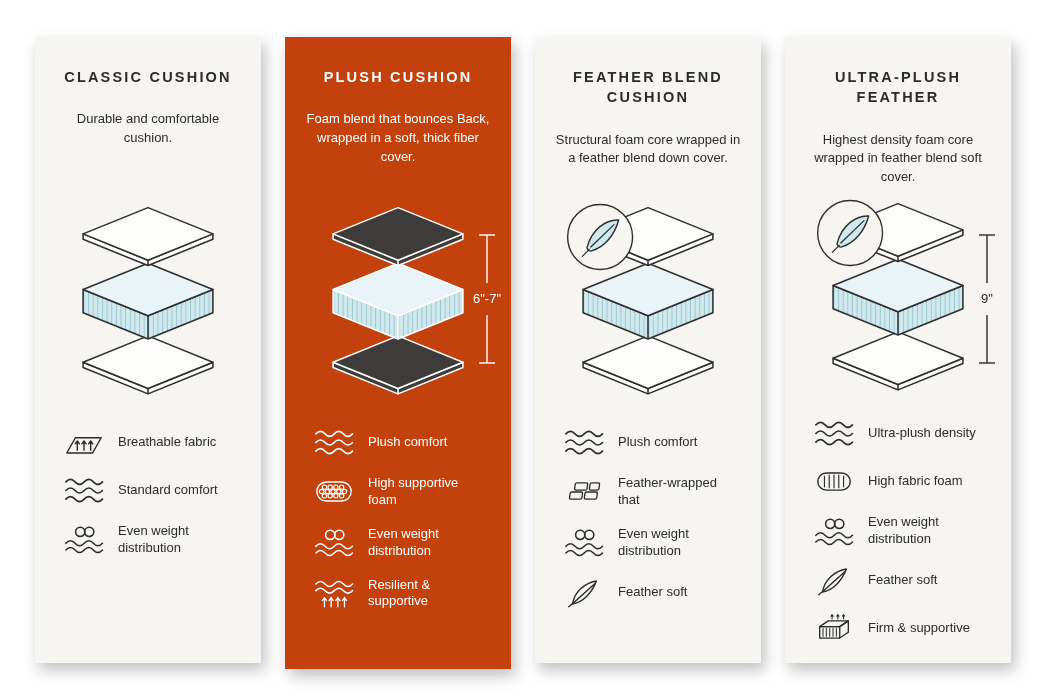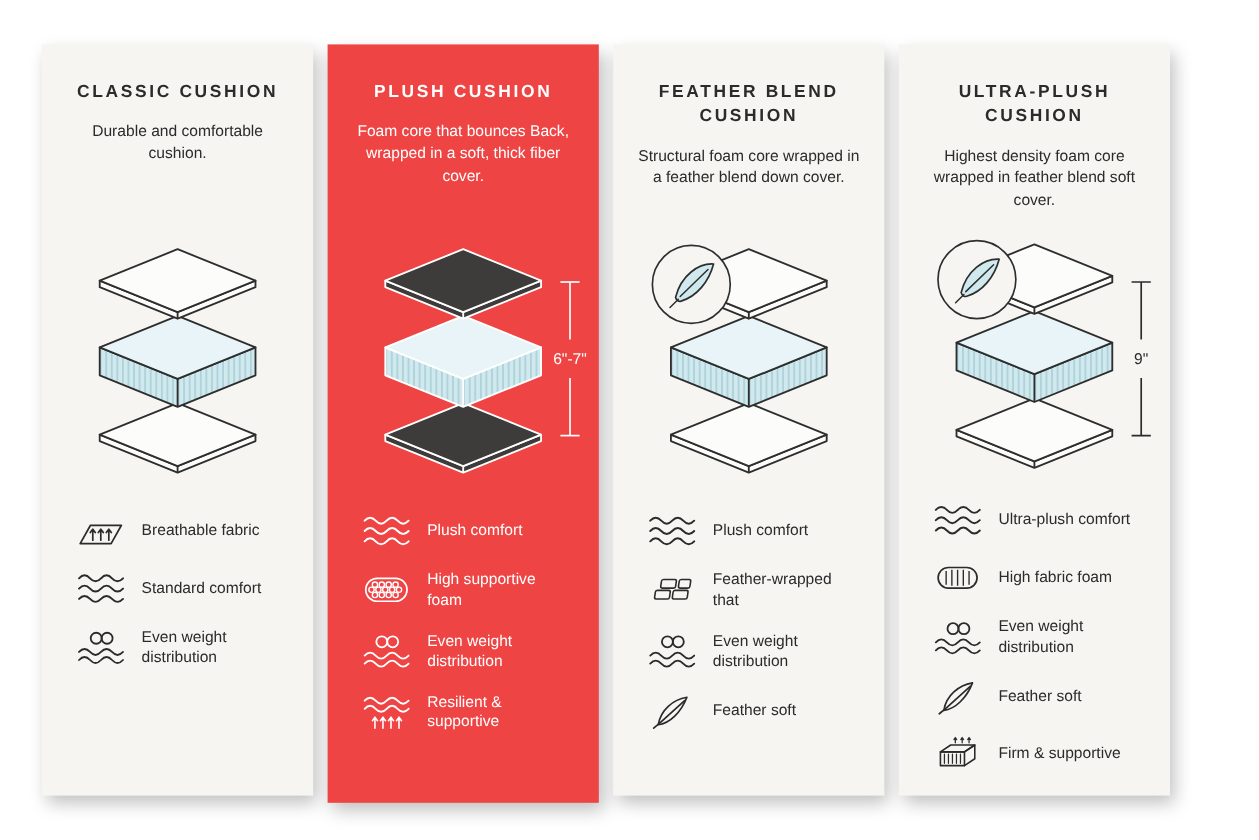--- a/index.html
+++ b/index.html
@@ -1,27 +1,27 @@
 <!DOCTYPE html>
 <html><head>
 <meta charset="utf-8">
 <style>
   * { margin:0; padding:0; box-sizing:border-box; }
   html,body { width:1049px; height:700px; background:#ffffff; font-family:"Liberation Sans", sans-serif; color:#2b2b2b; }
-  .board { width:1049px; height:700px; display:flex; gap:12px; padding:37px 35px 35px 35px; align-items:flex-start; }
+  .board { width:1049px; height:700px; display:flex; gap:24px; padding:37px 35px 35px 35px; align-items:flex-start; }
   .panel {
     width:226px; height:626px; background:#f6f5f2;
     box-shadow: 4px 7px 14px rgba(0,0,0,0.25);
     padding:30px 16px 24px 16px;
     display:flex; flex-direction:column; align-items:center;
   }
-  .panel.dark { background:#ef4444; color:#ffffff; height:632px; }
+  .panel.dark { background:#c2410c; color:#ffffff; height:632px; }
   .head { min-height:118px; display:flex; flex-direction:column; align-items:center; }
   .title { font-size:14.5px; font-weight:bold; letter-spacing:2.2px; text-align:center; line-height:1.4; max-width:190px; }
-  .desc { margin-top:13px; font-size:13px; line-height:1.45; text-align:center; max-width:192px; }
+  .desc { margin-top:23px; font-size:13px; line-height:1.45; text-align:center; max-width:192px; }
   .illo { position:relative; width:100%; height:202px; margin-top:14px; display:flex; align-items:center; justify-content:center; }
   .cushion { width:170px; height:auto; }
   
   .slab { fill:#fcfcfa; stroke:#2e2e2e; stroke-width:2; stroke-linejoin:round; }
   .edge { stroke:#2e2e2e; stroke-width:2; fill:none; }
   .foam-top { fill:#e8f4f7; stroke:#2e2e2e; stroke-width:2; stroke-linejoin:round; }
   .foam-side { stroke:#2e2e2e; stroke-width:2; stroke-linejoin:round; }
   .badge-circle { fill:#f6f5f2; stroke:#2e2e2e; stroke-width:1.8; }
   .feather-leaf { fill:#cfe9ee; stroke:#2e2e2e; stroke-width:1.8; stroke-linejoin:round; }
   .feather-line { stroke:#2e2e2e; stroke-width:1.6; fill:none; stroke-linecap:round; }
@@ -187,21 +187,21 @@
             </svg>
           </span>
         <span class="flabel">Even weight distribution</span>
       </li>
     </ul>
   </section>
 
   <section class="panel dark">
     <div class="head">
       <h2 class="title">PLUSH CUSHION</h2>
-      <p class="desc">Foam core that bounces Back, wrapped in a soft, thick fiber cover.</p>
+      <p class="desc">Foam blend that bounces Back, wrapped in a soft, thick fiber cover.</p>
     </div>
     <div class="illo">
       <svg class="cushion" viewBox="0 0 220 250">
         <defs>
           <pattern id="stripes1" width="6" height="8" patternUnits="userSpaceOnUse">
             <rect width="6" height="8" fill="#cfe9ee"></rect>
             <path d="M3 0 V8" stroke="#9fc6cf" stroke-width="1.3"></path>
           </pattern>
         </defs>
         <g>
@@ -330,21 +330,21 @@
               <use href="#i-feather"></use>
             </svg>
           </span>
         <span class="flabel">Feather soft</span>
       </li>
     </ul>
   </section>
 
   <section class="panel light">
     <div class="head">
-      <h2 class="title">ULTRA-PLUSH CUSHION</h2>
+      <h2 class="title">ULTRA-PLUSH FEATHER</h2>
       <p class="desc">Highest density foam core wrapped in feather blend soft cover.</p>
     </div>
     <div class="illo">
       <svg class="cushion" viewBox="0 0 220 250">
         <defs>
           <pattern id="stripes3" width="6" height="8" patternUnits="userSpaceOnUse">
             <rect width="6" height="8" fill="#cfe9ee"></rect>
             <path d="M3 0 V8" stroke="#9fc6cf" stroke-width="1.3"></path>
           </pattern>
         </defs>
@@ -377,21 +377,21 @@
         <text x="22" y="70" text-anchor="middle">9"</text>
       </svg>
     </div>
     <ul class="features">
       <li class="feature">
         <span class="ficon">
             <svg viewBox="0 0 44 32">
               <use href="#i-waves"></use>
             </svg>
           </span>
-        <span class="flabel">Ultra-plush comfort</span>
+        <span class="flabel">Ultra-plush density</span>
       </li>
       <li class="feature">
         <span class="ficon">
             <svg viewBox="0 0 44 32">
               <use href="#i-density"></use>
             </svg>
           </span>
         <span class="flabel">High fabric foam</span>
       </li>
       <li class="feature">

